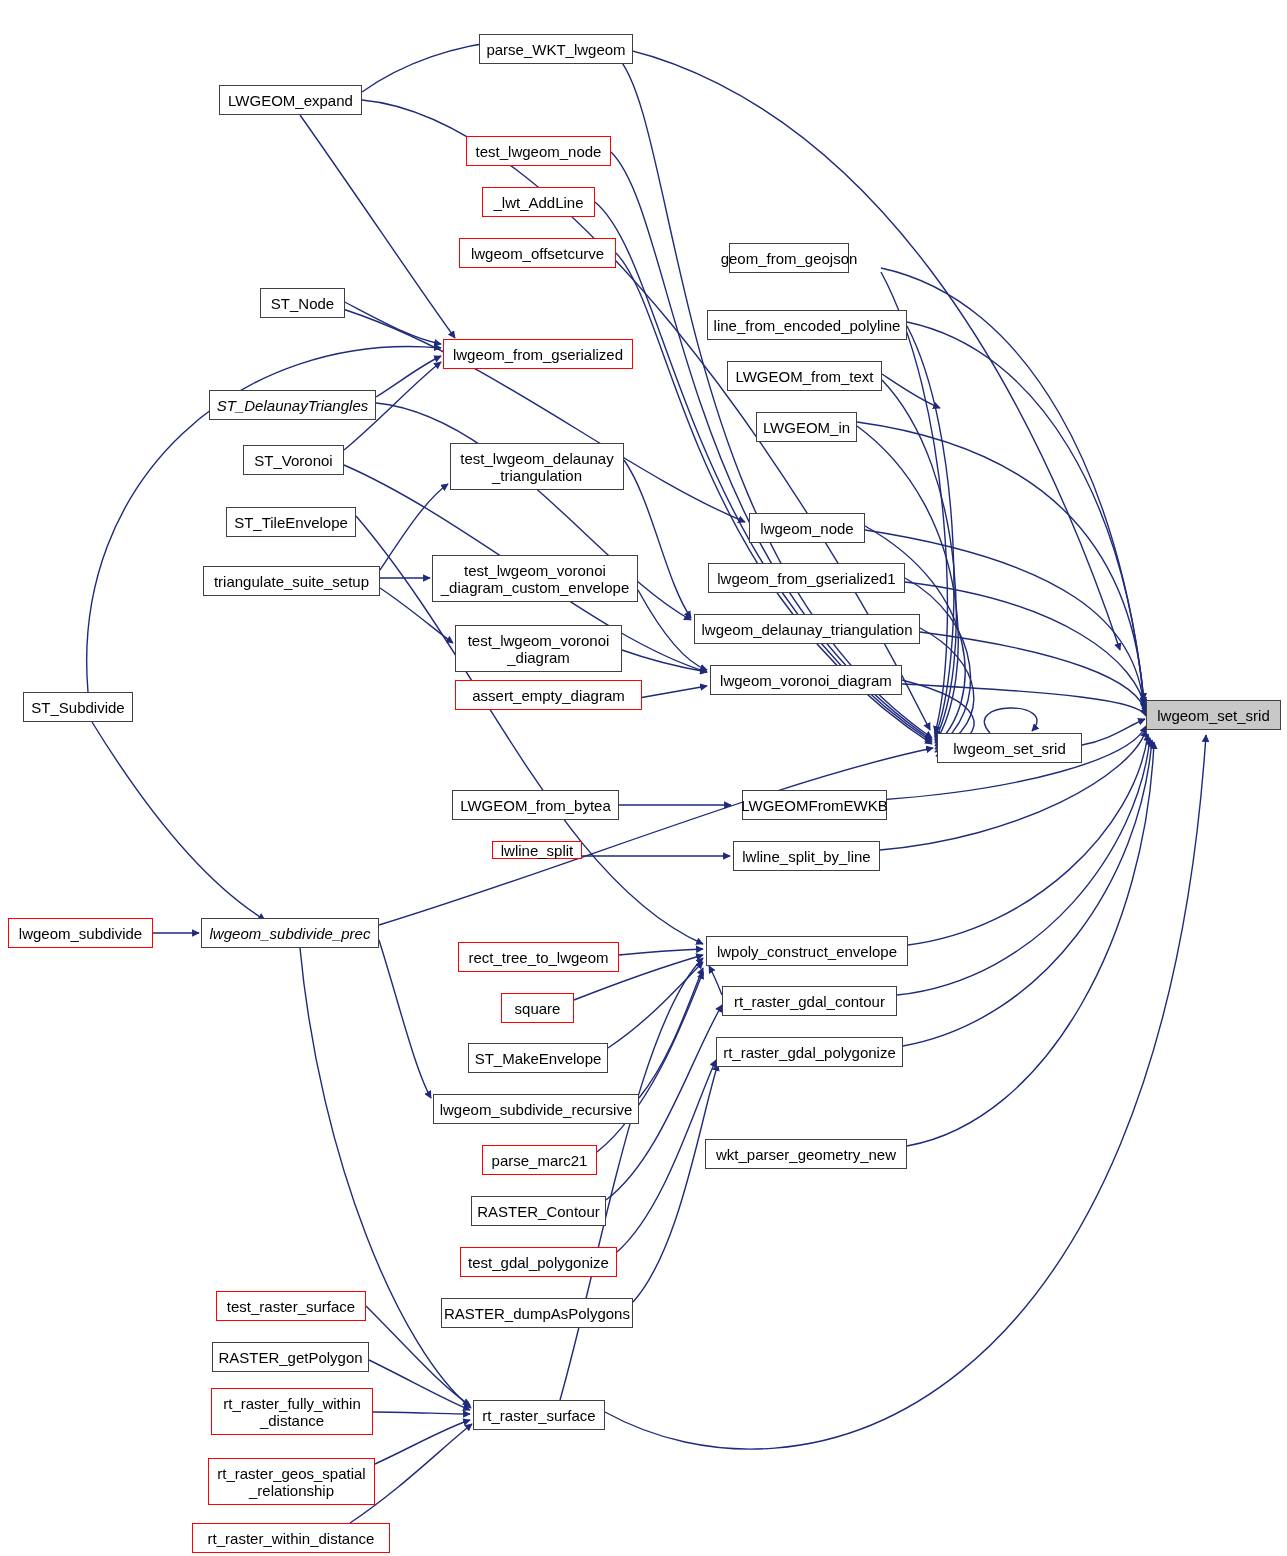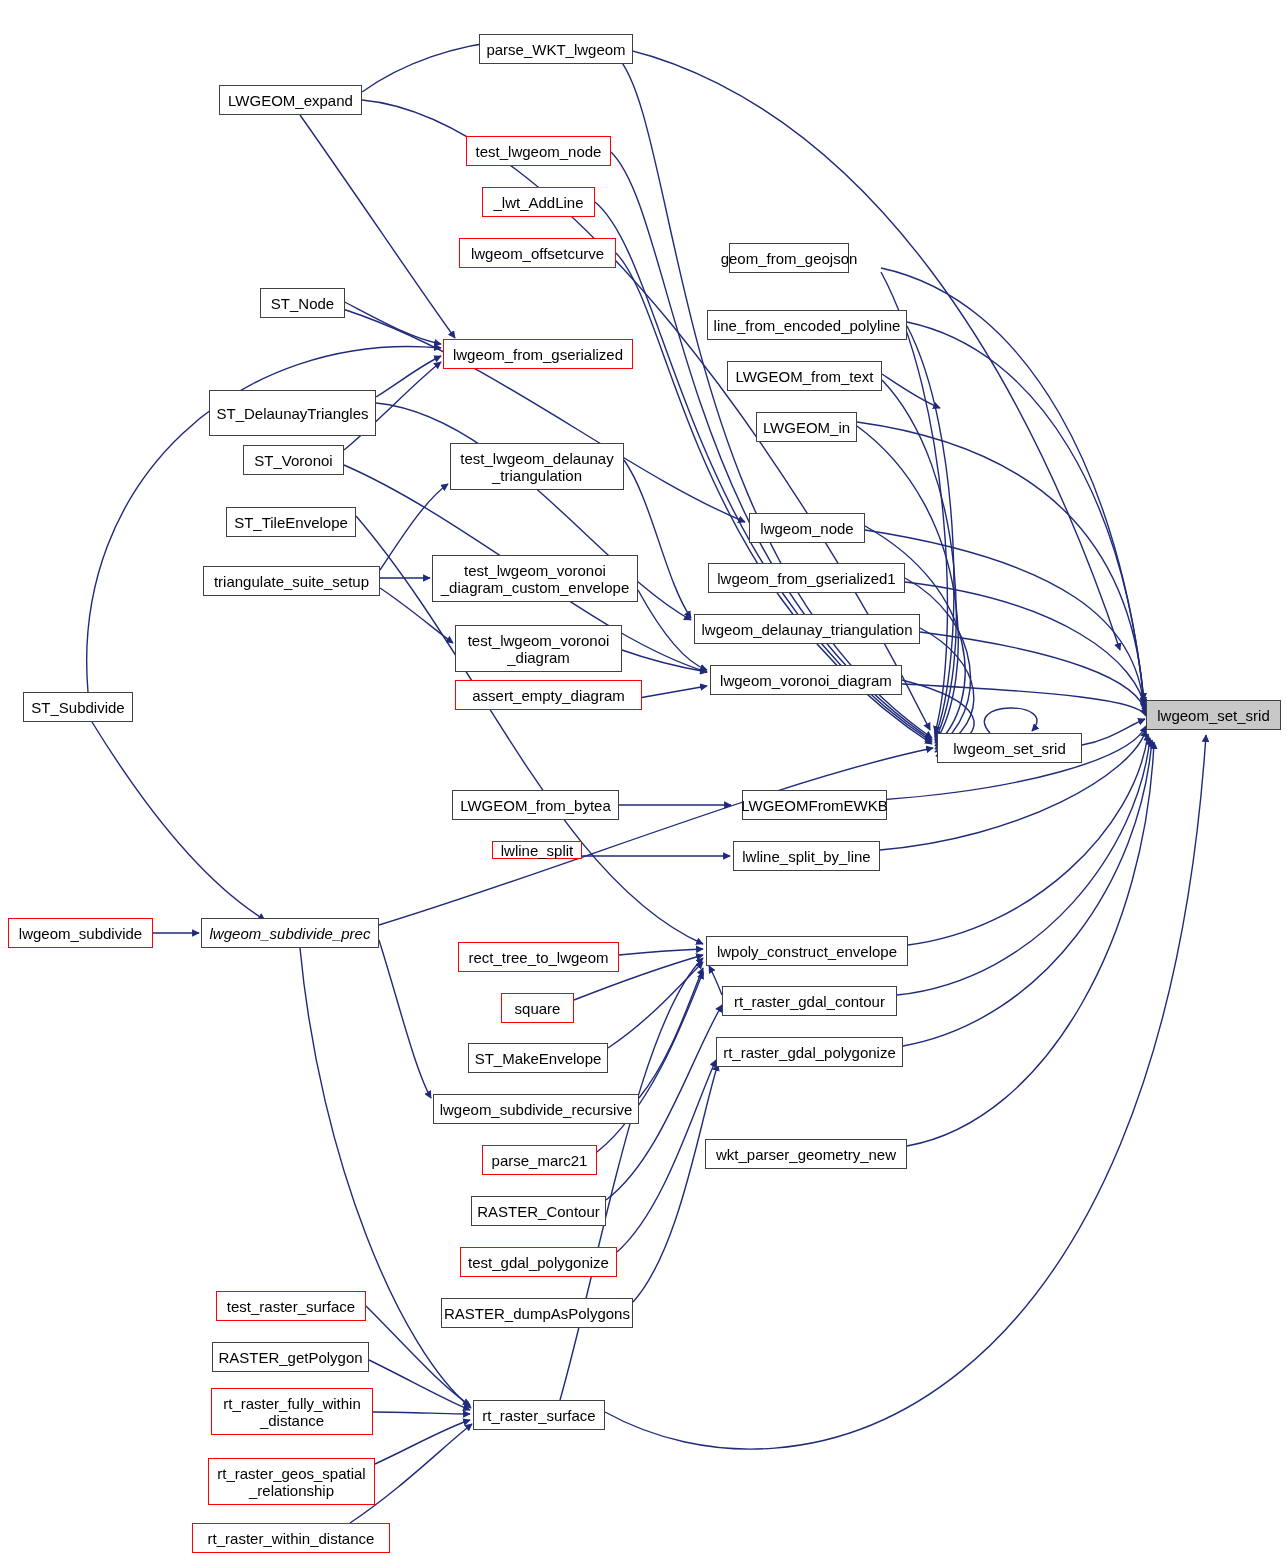--- a/index.html
+++ b/index.html
@@ -120,21 +120,21 @@
       <div class="node" style="left: 479px; top: 34px; width: 154px; height: 30px;"><span class="lbl">parse_WKT_lwgeom</span></div>
       <div class="node" style="left: 219px; top: 85px; width: 143px; height: 30px;"><span class="lbl">LWGEOM_expand</span></div>
       <div class="node red" style="left: 466px; top: 136px; width: 145px; height: 30px;"><span class="lbl">test_lwgeom_node</span></div>
       <div class="node red" style="left: 482px; top: 187px; width: 113px; height: 30px;"><span class="lbl">_lwt_AddLine</span></div>
       <div class="node red" style="left: 459px; top: 238px; width: 157px; height: 30px;"><span class="lbl">lwgeom_offsetcurve</span></div>
       <div class="node" style="left: 729px; top: 243px; width: 120px; height: 30px; text-align: right;"><span class="lbl">geom_from_geojson</span></div>
       <div class="node" style="left: 248px; top: 288px; width: 85px; height: 30px; margin-left: 12px;"><span class="lbl">ST_Node</span></div>
       <div class="node" style="left: 707px; top: 310px; width: 200px; height: 30px;"><span class="lbl">line_from_encoded_polyline</span></div>
       <div class="node red" style="left: 443px; top: 339px; width: 190px; height: 30px;"><span class="lbl">lwgeom_from_gserialized</span></div>
       <div class="node" style="left: 727px; top: 361px; width: 155px; height: 30px;"><span class="lbl">LWGEOM_from_text</span></div>
-      <div class="node" style="left: 209px; top: 390px; width: 167px; height: 46px;"><span class="lbl">ST_DelaunayTriangles</span></div>
+      <div class="node" style="left: 209px; top: 390px; width: 167px; height: 30px; font-style: italic;"><span class="lbl">ST_DelaunayTriangles</span></div>
       <div class="node" style="left: 756px; top: 412px; width: 101px; height: 30px;"><span class="lbl">LWGEOM_in</span></div>
       <div class="node" style="left: 450px; top: 443px; width: 174px; height: 47px;"><span class="lbl">test_lwgeom_delaunay
 _triangulation</span></div>
       <div class="node" style="left: 243px; top: 445px; width: 101px; height: 30px;"><span class="lbl">ST_Voronoi</span></div>
       <div class="node" style="left: 226px; top: 507px; width: 130px; height: 30px;"><span class="lbl">ST_TileEnvelope</span></div>
       <div class="node" style="left: 749px; top: 513px; width: 116px; height: 30px;"><span class="lbl">lwgeom_node</span></div>
       <div class="node" style="left: 203px; top: 566px; width: 177px; height: 30px;"><span class="lbl">triangulate_suite_setup</span></div>
       <div class="node" style="left: 432px; top: 555px; width: 206px; height: 47px;"><span class="lbl">test_lwgeom_voronoi
 _diagram_custom_envelope</span></div>
       <div class="node" style="left: 708px; top: 563px; width: 197px; height: 30px;"><span class="lbl">lwgeom_from_gserialized1</span></div>

